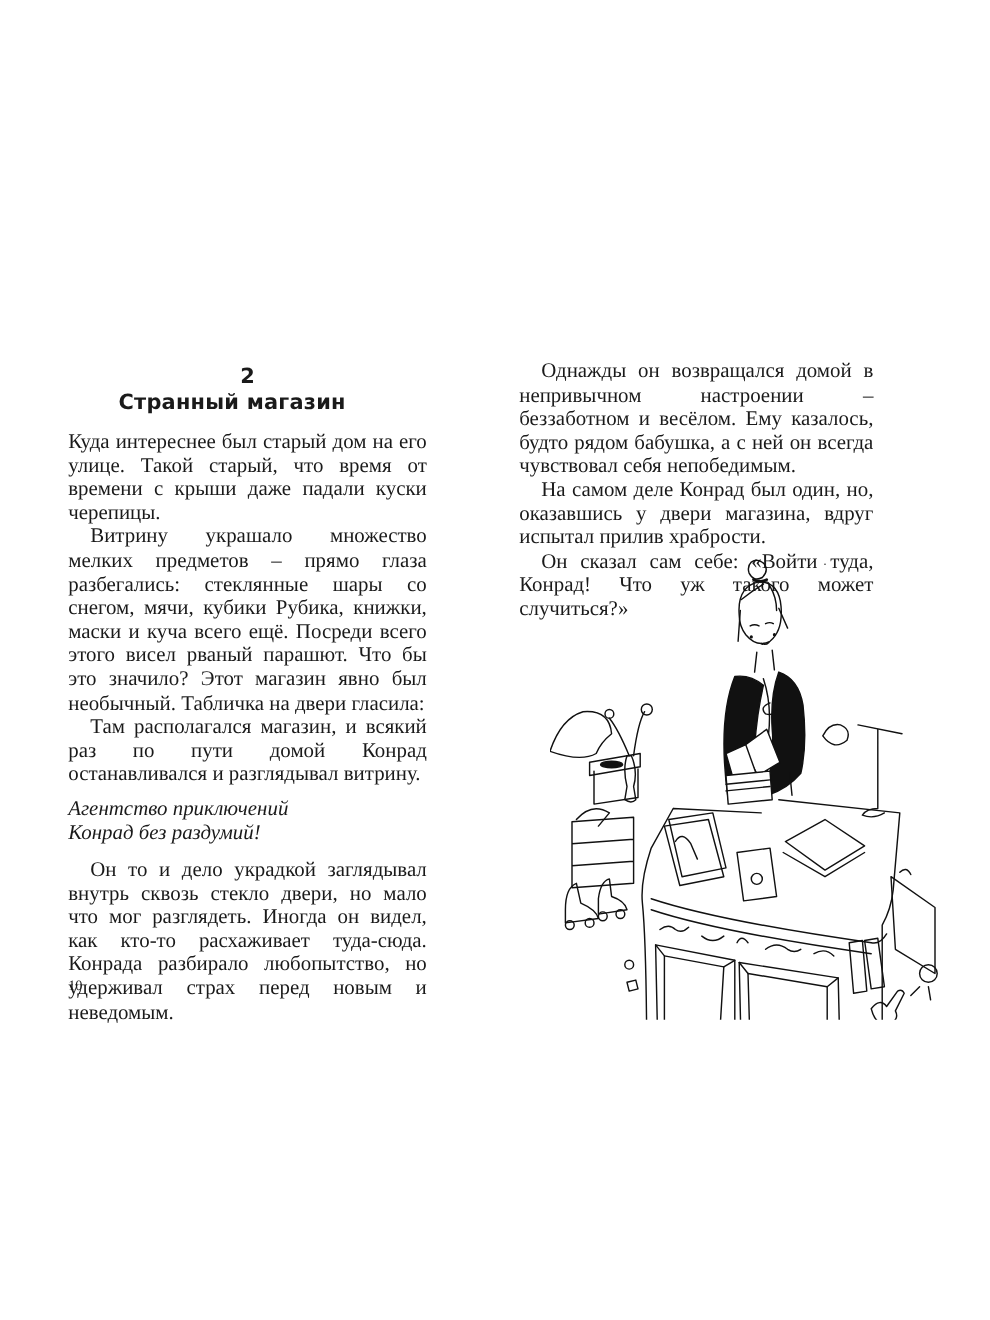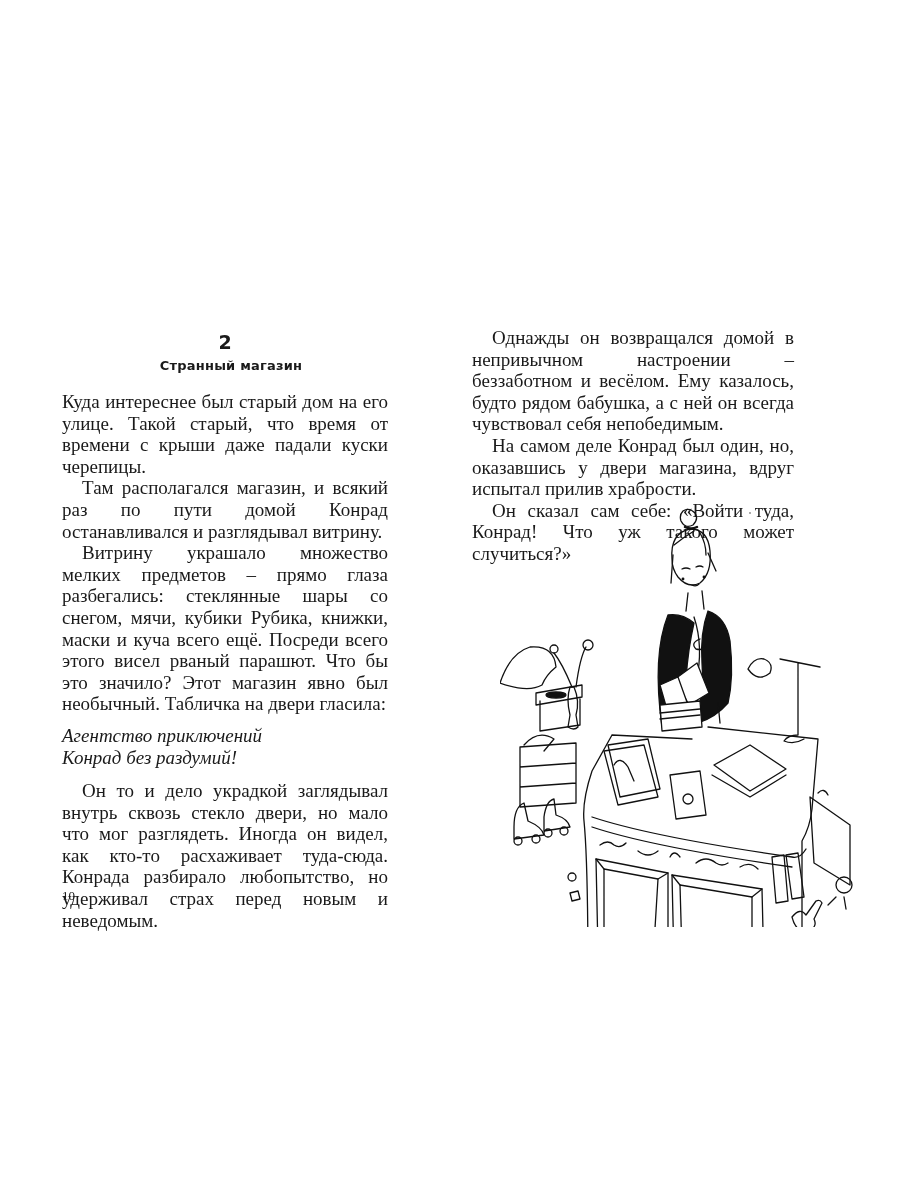--- a/index.html
+++ b/index.html
@@ -11,23 +11,23 @@
   .page { position: absolute; top: 0; height: 1200px; }
   .left-page { left: 0; width: 450px; }
   .right-page { left: 450px; width: 450px; }
 
   .chapter-num {
     position: absolute; top: 330px; left: 62px; width: 326px; text-align: center;
     font-family: "DejaVu Sans", "Liberation Sans", sans-serif; font-weight: bold;
     font-size: 19px; line-height: 24px;
   }
   .chapter-title {
-    position: absolute; top: 354px; left: 68px; width: 326px; text-align: center;
+    position: absolute; top: 354px; left: 48px; width: 326px; text-align: center;
     font-family: "DejaVu Sans", "Liberation Sans", sans-serif; font-weight: bold;
-    font-size: 13px; line-height: 24px; letter-spacing: 0.2px;
+    font-size: 19px; line-height: 24px; letter-spacing: 0.2px;
   }
   .text-col { position: absolute; width: 326px; font-size: 19px; line-height: 21.6px; }
   .left-text { left: 62px; top: 391px; }
   .right-text { left: 22px; top: 327px; width: 322px; }
   .text-col p { margin: 0; text-align: justify; text-align-last: left; hyphens: manual; }
   .text-col p.indent { text-indent: 20px; }
   .sign { text-align: center; font-style: italic; margin: 10px 0 12px 0 !important; }
   .page-number { position: absolute; left: 62px; top: 888px; font-size: 13px; }
 
   .illustration { position: absolute; left: 50px; top: 497px; width: 360px; height: 430px; }
@@ -35,22 +35,22 @@
 </style>
 </head>
 <body>
 
 <div class="page left-page">
   <div class="chapter-num">2</div>
   <div class="chapter-title">Странный магазин</div>
 
   <div class="text-col left-text">
     <p>Куда интереснее был старый дом на его улице. Такой старый, что время от времени с крыши даже падали куски черепицы.</p>
+    <p class="indent">Витрину украшало множество мелких предметов – прямо глаза разбегались: стеклянные шары со снегом, мячи, кубики Рубика, книжки, маски и куча всего ещё. Посреди всего этого висел рваный парашют. Что бы это значило? Этот магазин явно был необычный. Табличка на двери гласила:</p>
     <p class="indent">Там располагался магазин, и всякий раз по пути домой Конрад останавливался и разглядывал витрину.</p>
-    <p class="indent">Витрину украшало множество мелких предметов – прямо глаза разбегались: стеклянные шары со снегом, мячи, кубики Рубика, книжки, маски и куча всего ещё. Посреди всего этого висел рваный парашют. Что бы это значило? Этот магазин явно был необычный. Табличка на двери гласила:</p>
     <p class="sign">
       <span style="display:block">Агентство приключений</span>
       <span style="display:block">Конрад без раздумий!</span>
     </p>
     <p class="indent">Он то и дело украдкой заглядывал внутрь сквозь стекло двери, но мало что мог разглядеть. Иногда он видел, как кто-то расхаживает туда-сюда. Конрада разбирало любопытство, но удерживал страх перед новым и неведомым.</p>
   </div>
 
   <div class="page-number">10</div>
 </div>
 

